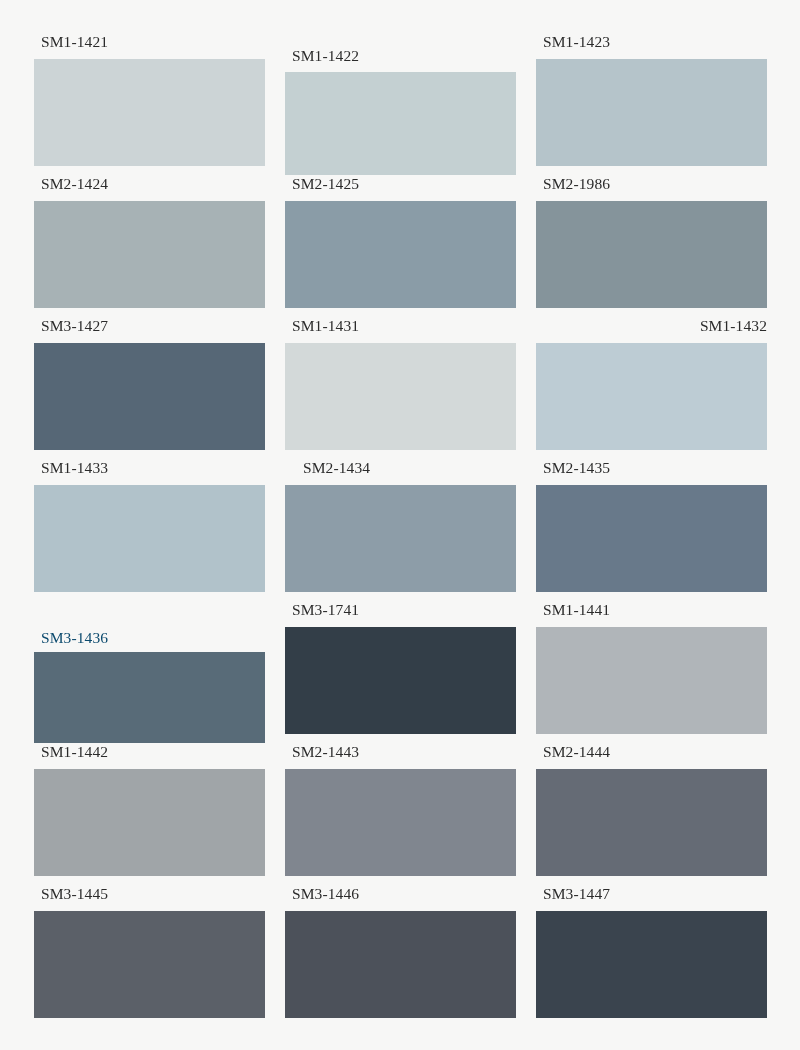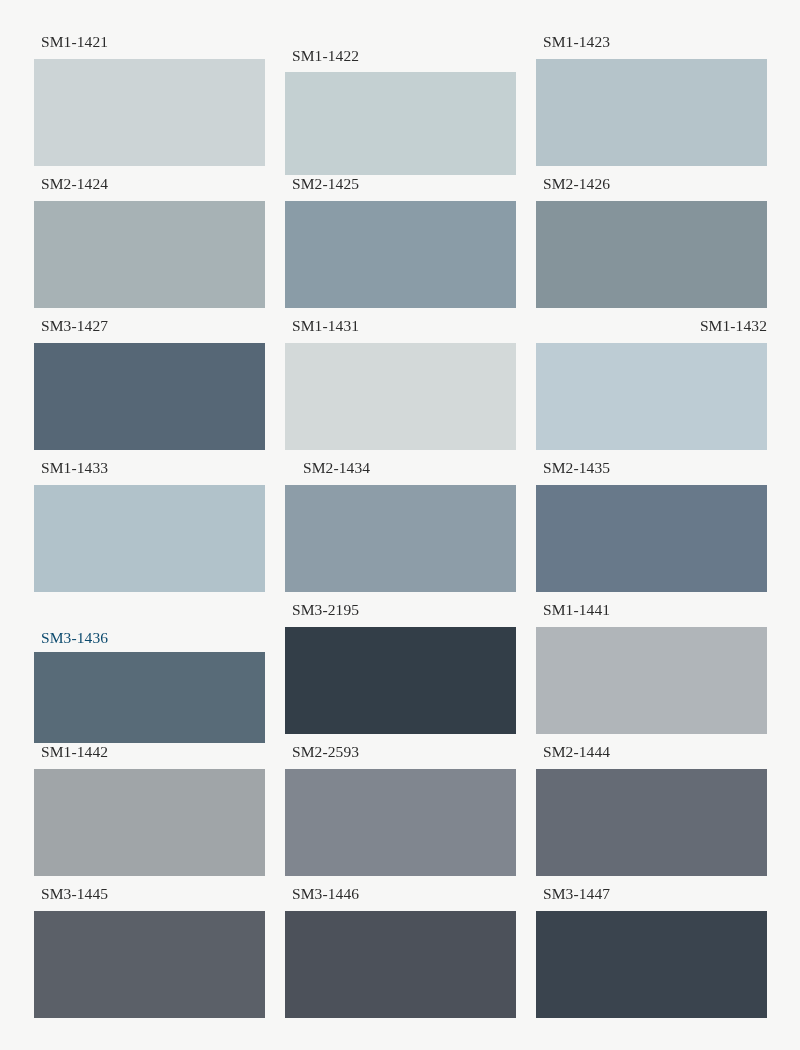--- a/index.html
+++ b/index.html
@@ -79,21 +79,21 @@
       </div>
       <div class="swatch-cell">
         <div class="swatch-label" style="color: rgb(43, 43, 43);">SM2-1424</div>
         <div class="swatch-chip" style="background-color: rgb(167, 178, 181);"></div>
       </div>
       <div class="swatch-cell">
         <div class="swatch-label" style="color: rgb(43, 43, 43);">SM2-1425</div>
         <div class="swatch-chip" style="background-color: rgb(138, 156, 167);"></div>
       </div>
       <div class="swatch-cell">
-        <div class="swatch-label" style="color: rgb(43, 43, 43);">SM2-1426</div>
+        <div class="swatch-label" style="color: rgb(43, 43, 43);">SM2-1986</div>
         <div class="swatch-chip" style="background-color: rgb(133, 148, 155);"></div>
       </div>
       <div class="swatch-cell">
         <div class="swatch-label" style="color: rgb(43, 43, 43);">SM3-1427</div>
         <div class="swatch-chip" style="background-color: rgb(86, 103, 118);"></div>
       </div>
       <div class="swatch-cell">
         <div class="swatch-label" style="color: rgb(43, 43, 43);">SM1-1431</div>
         <div class="swatch-chip" style="background-color: rgb(211, 217, 217);"></div>
       </div>
@@ -111,33 +111,33 @@
       </div>
       <div class="swatch-cell">
         <div class="swatch-label" style="color: rgb(43, 43, 43);">SM2-1435</div>
         <div class="swatch-chip" style="background-color: rgb(104, 121, 138);"></div>
       </div>
       <div class="swatch-cell">
         <div class="swatch-label" style="color: #0c4a6e; margin-top: 28px;">SM3-1436</div>
         <div class="swatch-chip" style="background-color: rgb(88, 107, 120);"></div>
       </div>
       <div class="swatch-cell">
-        <div class="swatch-label" style="color: rgb(43, 43, 43);">SM3-2195</div>
+        <div class="swatch-label" style="color: rgb(43, 43, 43);">SM3-1741</div>
         <div class="swatch-chip" style="background-color: rgb(51, 62, 72);"></div>
       </div>
       <div class="swatch-cell">
         <div class="swatch-label" style="color: rgb(43, 43, 43);">SM1-1441</div>
         <div class="swatch-chip" style="background-color: rgb(176, 181, 185);"></div>
       </div>
       <div class="swatch-cell">
         <div class="swatch-label" style="color: rgb(43, 43, 43);">SM1-1442</div>
         <div class="swatch-chip" style="background-color: rgb(160, 165, 168);"></div>
       </div>
       <div class="swatch-cell">
-        <div class="swatch-label" style="color: rgb(43, 43, 43);">SM2-2593</div>
+        <div class="swatch-label" style="color: rgb(43, 43, 43);">SM2-1443</div>
         <div class="swatch-chip" style="background-color: rgb(128, 134, 143);"></div>
       </div>
       <div class="swatch-cell">
         <div class="swatch-label" style="color: rgb(43, 43, 43);">SM2-1444</div>
         <div class="swatch-chip" style="background-color: rgb(101, 107, 117);"></div>
       </div>
       <div class="swatch-cell">
         <div class="swatch-label" style="color: rgb(43, 43, 43);">SM3-1445</div>
         <div class="swatch-chip" style="background-color: rgb(91, 96, 104);"></div>
       </div>

